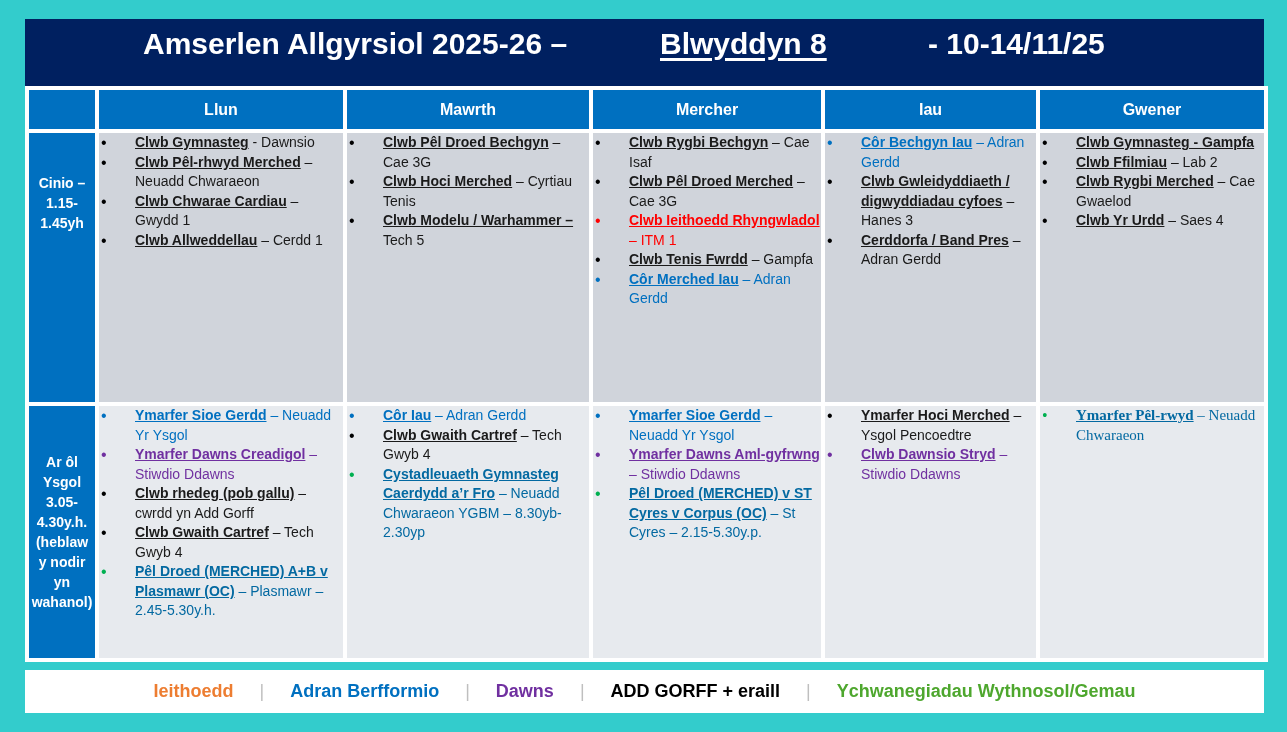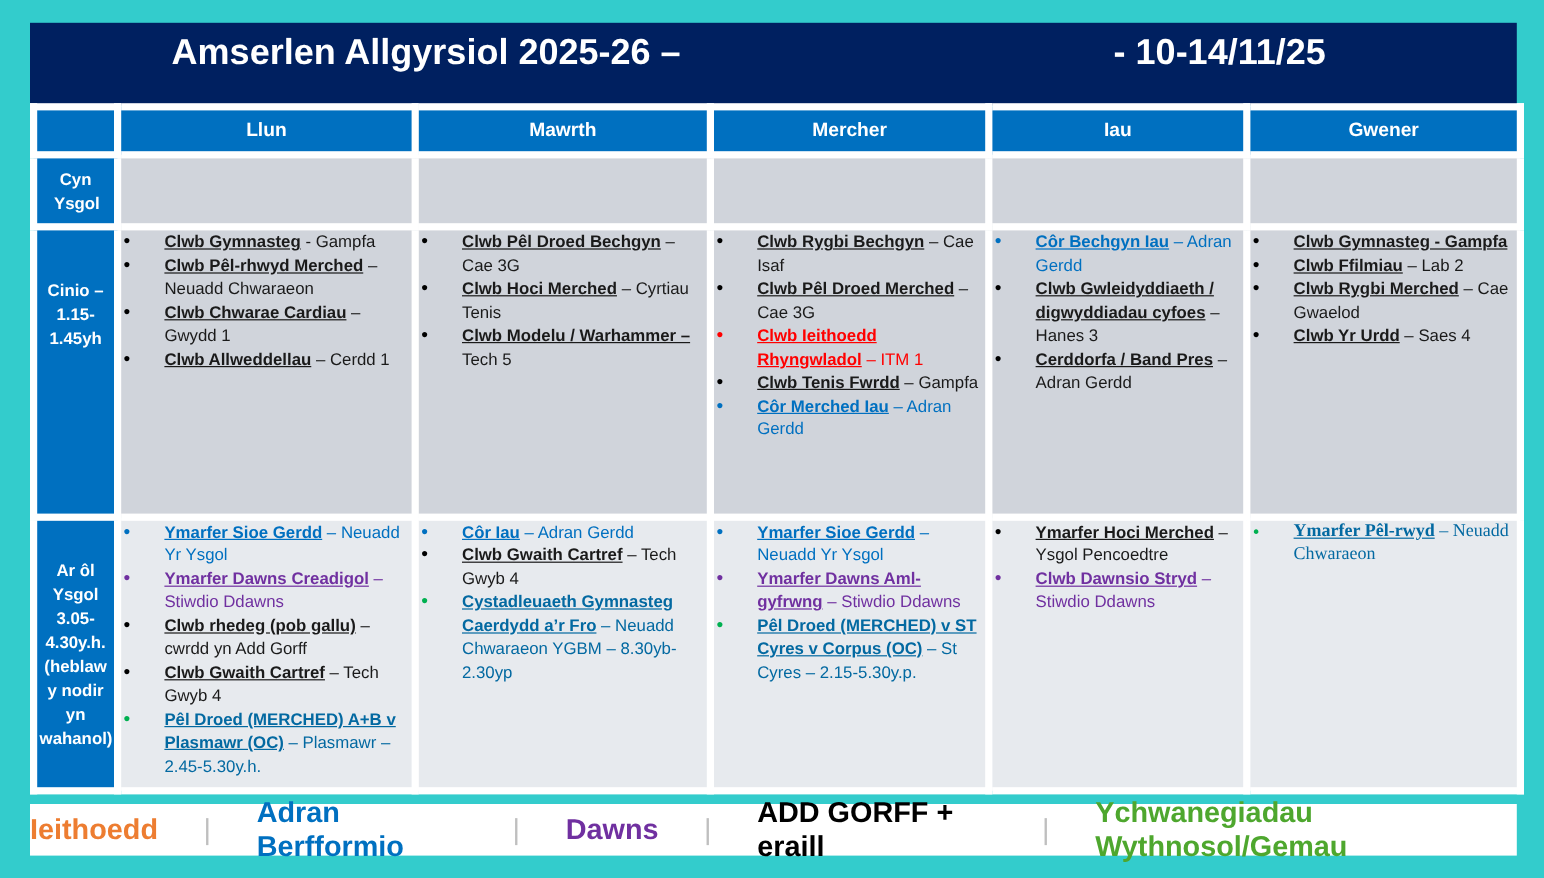--- a/index.html
+++ b/index.html
@@ -14,21 +14,21 @@
   }
   .title-bar span { position:absolute; top:8px; white-space:nowrap; }
   .t1 { left:118px; }
   .t2 { left:635px; text-decoration:underline; text-underline-offset:4px; }
   .t3 { left:903px; }
 
   table.tt {
     position:absolute; left:25px; top:86px; width:1239px; height:576px;
     border-collapse:collapse; table-layout:fixed;
   }
-  table.tt td, table.tt th { border:6px solid #ffffff; padding:0; }
+  table.tt td, table.tt th { border:4px solid #ffffff; padding:0; }
   th.day {
     background:#0070c0; color:#fff; font-size:16px; font-weight:bold; height:33px;
   }
   th.corner { background:#0070c0; }
   th.rowhead {
     background:#0070c0; color:#fff; font-size:14px; font-weight:bold; line-height:20px;
     text-align:center; vertical-align:middle;
   }
   td.grey { background:#d0d4db; }
   td.light { background:#e7eaee; }
@@ -41,29 +41,30 @@
   .nm { font-weight:bold; text-decoration:underline; }
   .c-black { color:#1a1a1a; --bc:#000; }
   .c-blue { color:#0070c0; --bc:#0070c0; }
   .c-purple { color:#7030a0; --bc:#7030a0; }
   .c-green { color:#0369a1; --bc:#00b050; }
   .c-red { color:#ff0000; --bc:#ff0000; }
   .serif { font-family:"Liberation Serif", serif; font-size:15px; }
 
   .legend {
     position:absolute; left:25px; top:670px; width:1239px; height:43px; background:#fff;
-    display:flex; align-items:center; justify-content:center; font-weight:bold; font-size:24px;gap:12px;
+    display:flex; align-items:center; justify-content:center; font-weight:bold; font-size:18px;
   }
   .legend .sep { color:#bfbfbf; font-weight:normal; margin:0 26px; }
 </style>
 </head>
 <body>
 
 <div class="title-bar">
   <span class="t1">Amserlen Allgyrsiol 2025-26 –</span>
+  <span class="t2">Blwyddyn 8</span>
   <span class="t3">- 10-14/11/25</span>
 </div>
 
 <table class="tt">
   <colgroup>
     <col style="width:70px">
       <col style="width:248px">
       <col style="width:246px">
       <col style="width:232px">
       <col style="width:215px">
@@ -71,33 +72,25 @@
   </colgroup>
   <tbody>
       <tr style="height:35px">
     <th class="corner"></th>
     <th class="day">Llun</th>
     <th class="day">Mawrth</th>
     <th class="day">Mercher</th>
     <th class="day">Iau</th>
     <th class="day">Gwener</th>
   </tr>
-  <tr style="height:58px">
-    <th class="rowhead" style="padding:0 14px">Cyn Ysgol</th>
-    <td class="grey"></td>
-    <td class="grey"></td>
-    <td class="grey"></td>
-    <td class="grey"></td>
-    <td class="grey"></td>
-  </tr>
   <tr style="height:233px">
     <th class="rowhead" style="vertical-align:top;padding:40px 4px 0">Cinio – 1.15-1.45yh</th>
     <td class="grey cell">
           <ul>
-            <li class="c-black"><span class="nm">Clwb Gymnasteg</span><span> - Gampfa</span></li>
+            <li class="c-black"><span class="nm">Clwb Gymnasteg</span><span> - Dawnsio</span></li>
             <li class="c-black"><span class="nm">Clwb Pêl-rhwyd Merched</span><span> – Neuadd Chwaraeon</span></li>
             <li class="c-black"><span class="nm">Clwb Chwarae Cardiau</span><span> – Gwydd 1</span></li>
             <li class="c-black"><span class="nm">Clwb Allweddellau</span><span> – Cerdd 1</span></li>
           </ul>
         </td>
     <td class="grey cell">
           <ul>
             <li class="c-black"><span class="nm">Clwb Pêl Droed Bechgyn</span><span> – Cae 3G</span></li>
             <li class="c-black"><span class="nm">Clwb Hoci Merched</span><span> – Cyrtiau Tenis</span></li>
             <li class="c-black"><span class="nm">Clwb Modelu / Warhammer –</span><span> Tech 5</span></li>

